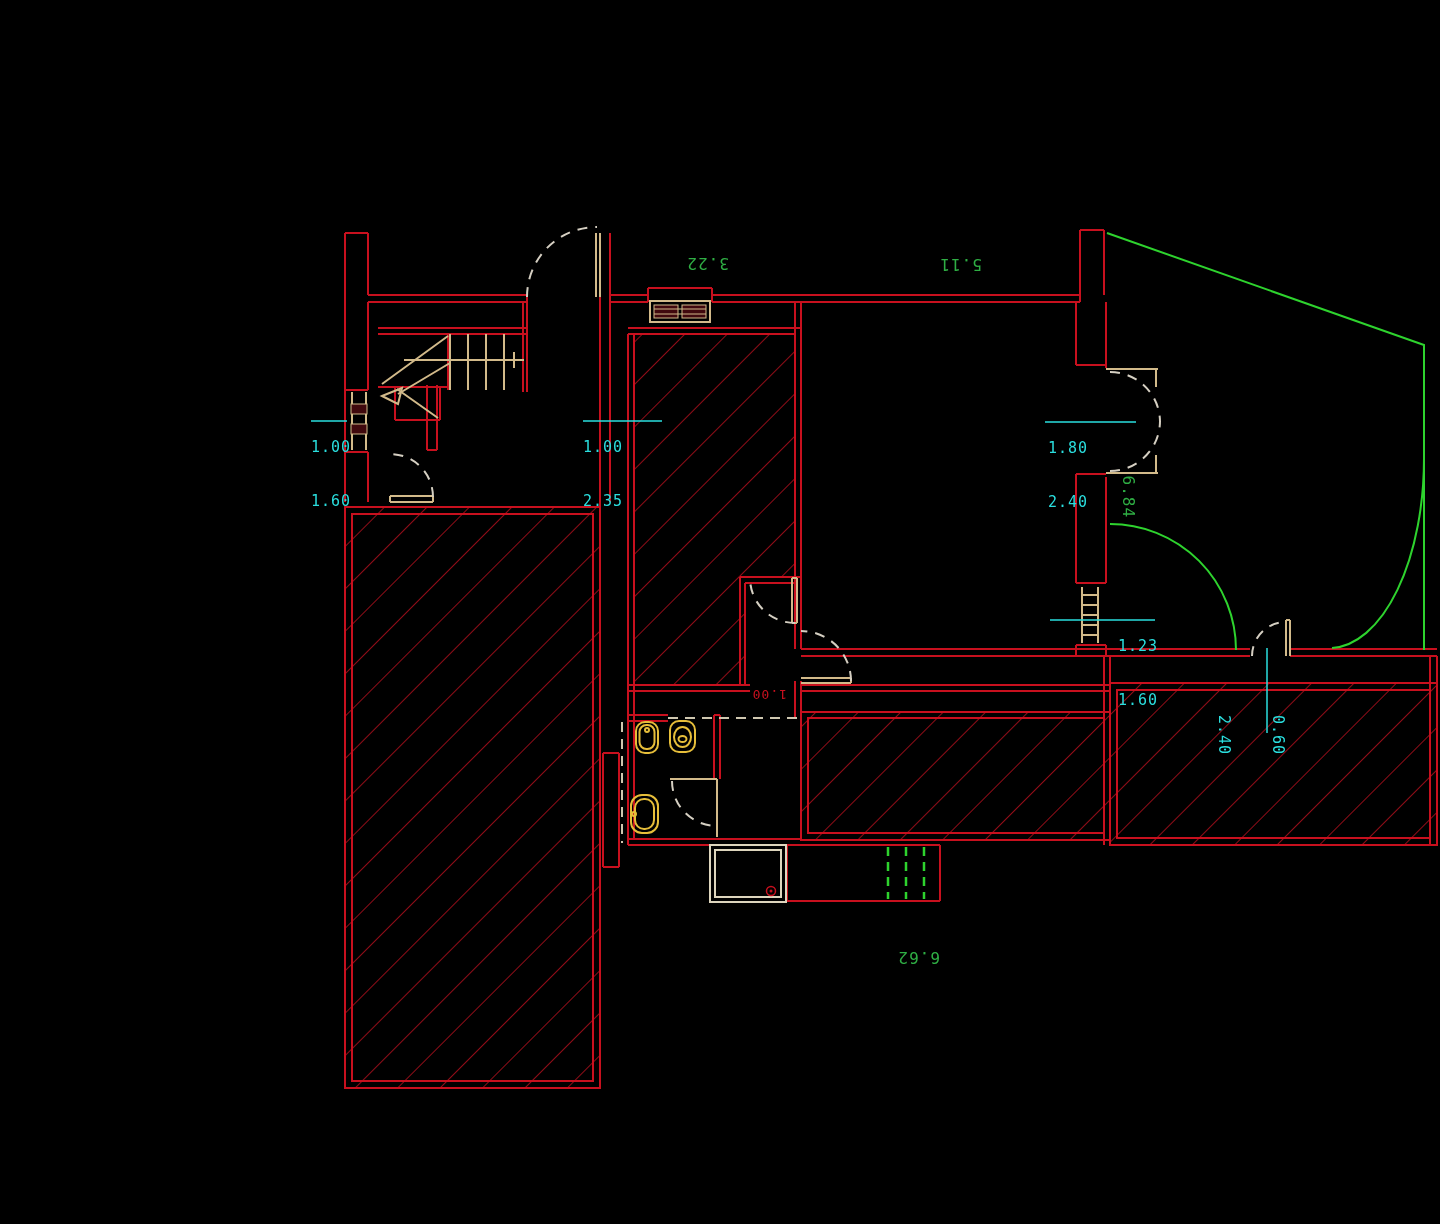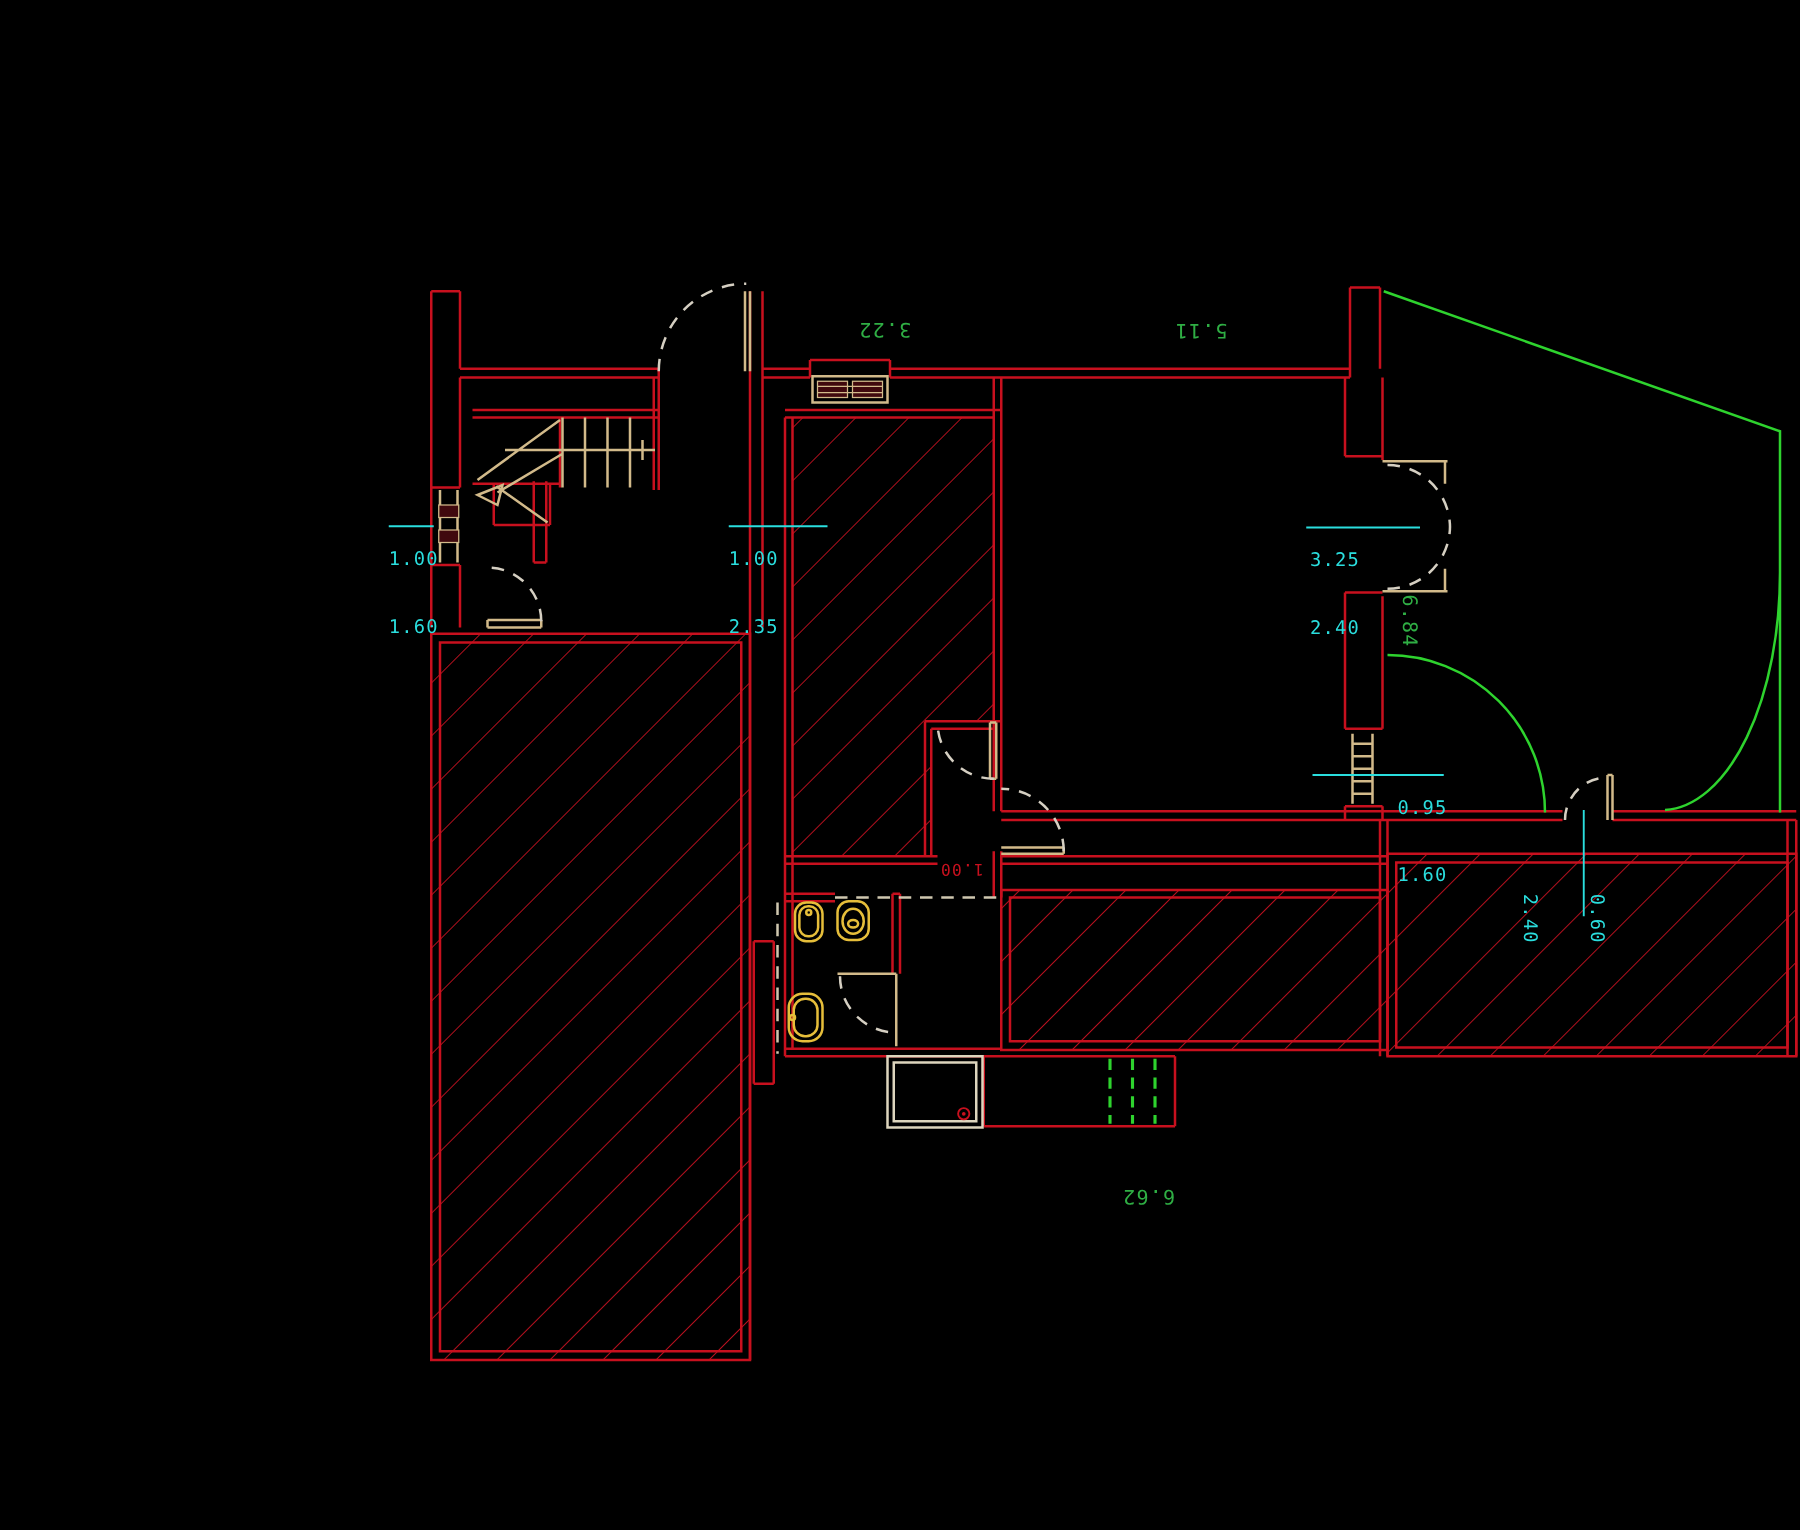--- a/index.html
+++ b/index.html
@@ -156,25 +156,25 @@
 
 <div class="dim" style="left:311px;top:402px;">
   <span class="v">1.00</span>
   <span class="v">1.60</span>
 </div>
 <div class="dim" style="left:583px;top:402px;">
   <span class="v">1.00</span>
   <span class="v">2.35</span>
 </div>
 <div class="dim" style="left:1048px;top:403px;">
-  <span class="v">3.25</span>
+  <span class="v">1.80</span>
   <span class="v">2.40</span>
 </div>
 <div class="dim" style="left:1118px;top:601px;">
-  <span class="v">0.95</span>
+  <span class="v">1.23</span>
   <span class="v">1.60</span>
 </div>
 <div class="dim rot90 ctr" style="left:1238px;top:672px;width:44px;">
   <span class="v">0.60</span>
   <span class="v">2.40</span>
 </div>
 
 <span class="annot mir" style="left:685px;top:254px;width:44px;">3.22</span>
 <span class="annot mir" style="left:938px;top:255px;width:44px;">5.11</span>
 <span class="annot rot90" style="left:1106px;top:488px;width:44px;">6.84</span>

